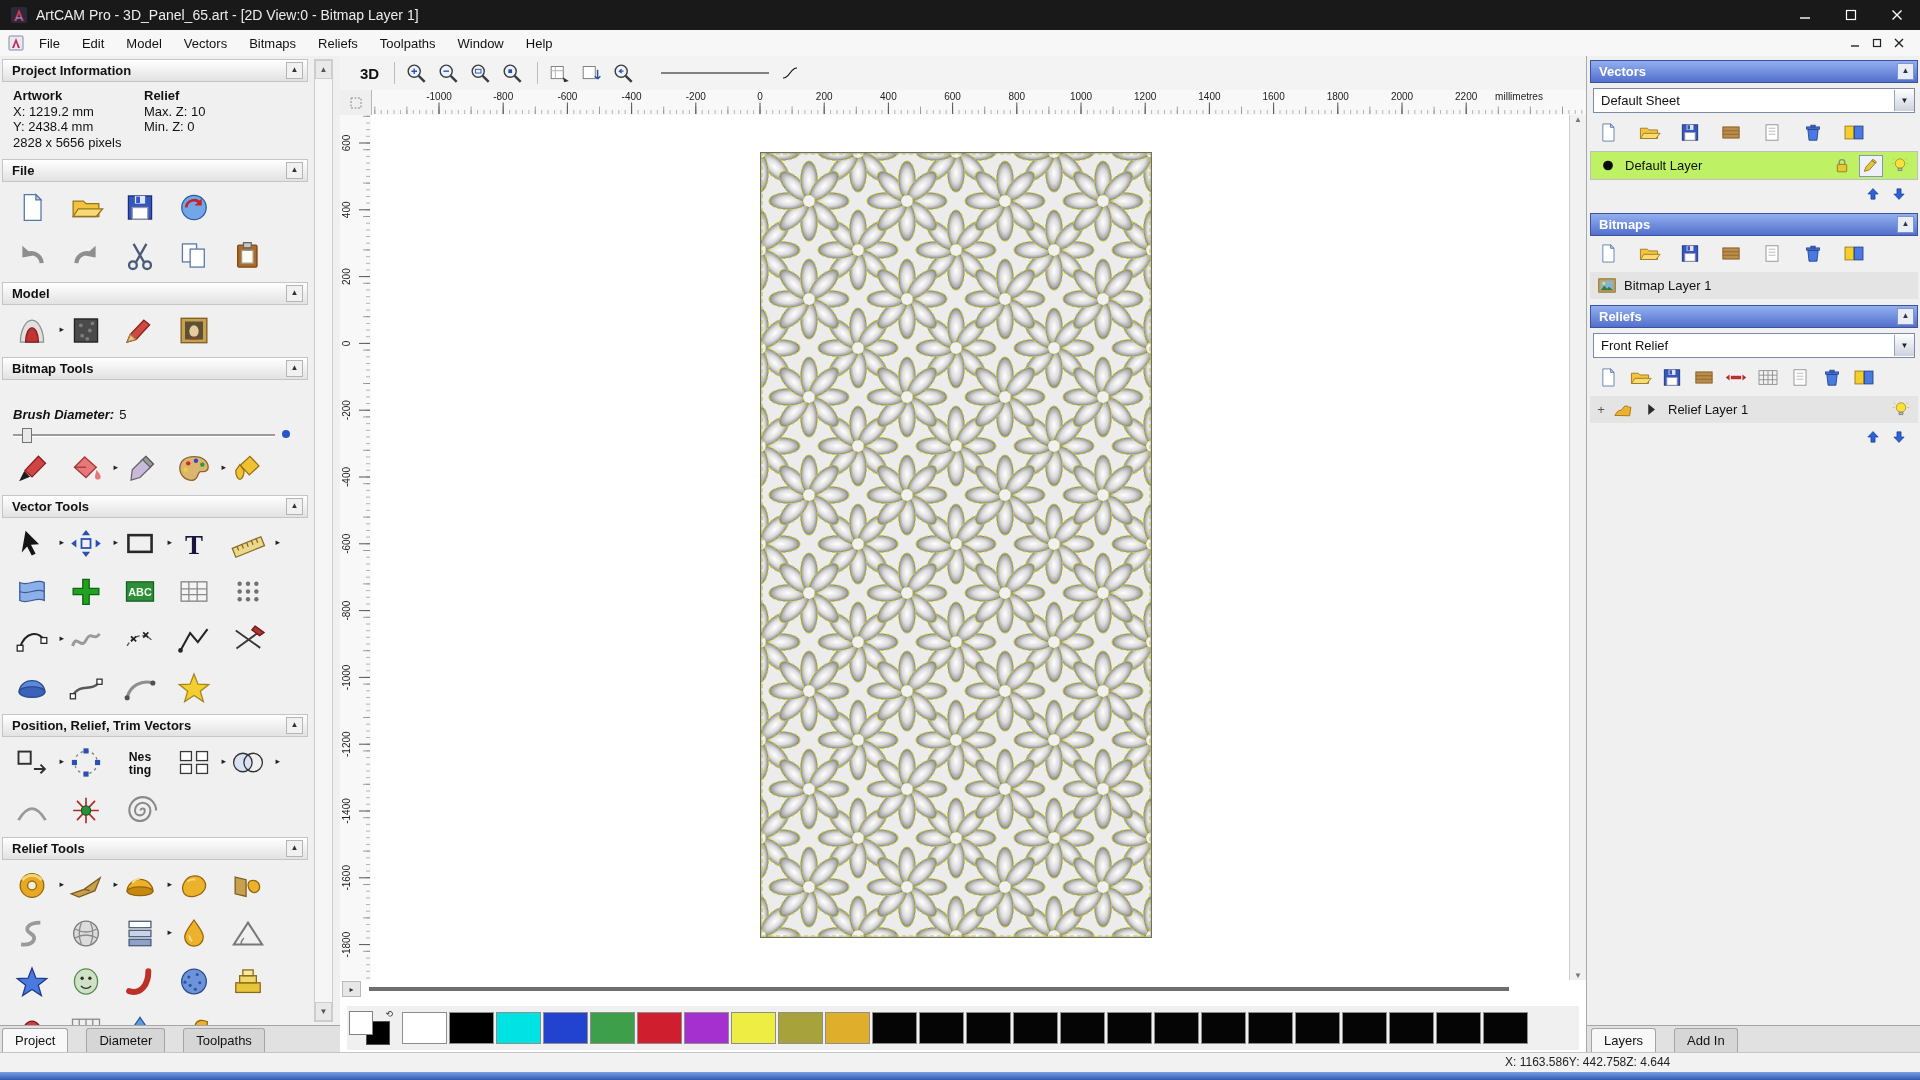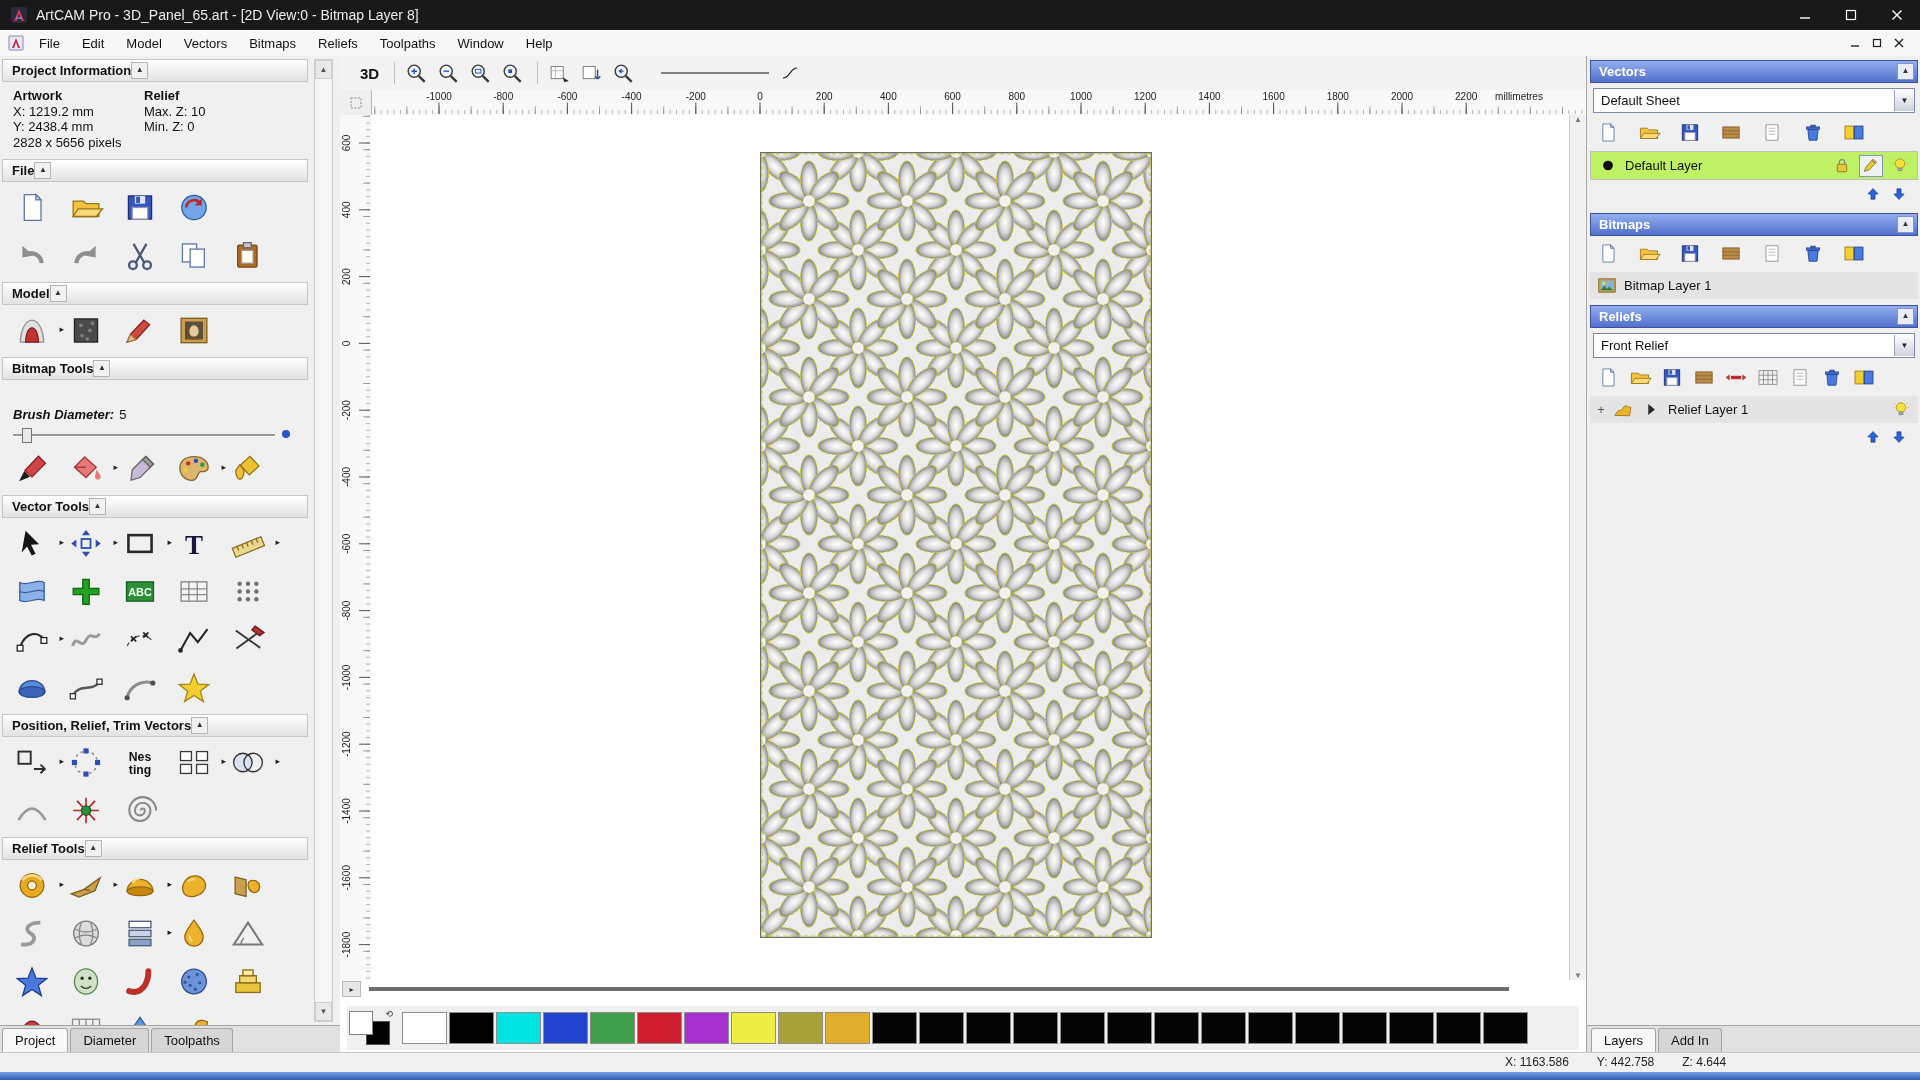--- a/index.html
+++ b/index.html
@@ -17,38 +17,38 @@
   .menubar{position:absolute;top:30px;left:0;right:0;height:26px;background:#f7f7f7;border-bottom:1px solid #d2d2d2;display:flex;align-items:center;}
   .mdoc-icon{width:16px;height:16px;margin:0 4px 0 8px;}
   .menu-item{padding:0 11px;height:100%;display:flex;align-items:center;cursor:default;}
   .mdi-btns{margin-left:auto;display:flex;gap:12px;padding-right:16px;align-items:center;}
 
   
   .left-panel{position:absolute;top:56px;left:0;width:340px;bottom:27px;background:#f0f0f0;border-right:1px solid #a8a8a8;}
   .lp-content{position:absolute;left:0;top:0;right:30px;bottom:28px;overflow:hidden;}
   .lp-scroll{position:absolute;right:7px;top:3px;bottom:31px;width:17px;background:#f6f6f6;border:1px solid #cdcdcd;display:flex;flex-direction:column;justify-content:space-between;align-items:center;}
   .sb-arrow{font-size:8px;color:#555;padding:4px 0;width:100%;text-align:center;background:#e9e9e9;border:1px solid #cdcdcd;box-sizing:border-box;}
-  .sec-h{display:flex;justify-content:flex-start;align-items:center;height:21px;margin:3px 2px 1px 2px;padding:0 4px 0 9px;background:linear-gradient(#ffffff,#e2e2e2);border:1px solid #c5c5c5;font-weight:bold;font-size:13px;}
+  .sec-h{display:flex;justify-content:space-between;align-items:center;height:21px;margin:3px 2px 1px 2px;padding:0 4px 0 9px;background:linear-gradient(#ffffff,#e2e2e2);border:1px solid #c5c5c5;font-weight:bold;font-size:13px;}
   .collapse{font-size:8px;color:#333;border:1px solid #b5b5b5;background:#f1f1f1;width:15px;height:15px;line-height:14px;text-align:center;}
   .pi{display:flex;padding:5px 0 6px 13px;}
   .pi-col1{width:131px;}
   .pi div{line-height:15.5px;}
   .b{font-weight:bold;}
   .icon-row{display:flex;align-items:flex-start;padding:3px 0 3px 10px;}
   .tool{position:relative;width:44px;height:42px;display:flex;align-items:center;justify-content:center;margin-right:10px;}
   .tool svg{width:36px;height:31px;}
   .flyout{position:absolute;right:-10px;top:15px;font-size:9px;color:#222;}
   .brushline{padding:7px 13px 0 13px;font-style:italic;font-weight:bold;margin-top:20px;}
   .bv{font-style:normal;font-weight:normal;margin-left:5px;}
   .slider{position:relative;height:18px;margin:3px 13px 1px 13px;}
   .groove{position:absolute;top:9px;left:0;right:22px;height:2px;background:#9a9a9a;box-shadow:0 1px 0 #fff;}
   .handle{position:absolute;left:9px;top:3px;width:8px;height:13px;background:#e9e9e9;border:1px solid #737373;}
   .bluedot{position:absolute;right:7px;top:5px;width:8px;height:8px;background:#2656c8;border-radius:50%;}
   .panel-tabs{position:absolute;bottom:0;left:0;right:0;height:27px;background:#e1e1e1;border-top:1px solid #a5a5a5;display:flex;align-items:flex-end;padding-left:2px;}
-  .tab{padding:4px 12px 5px;border:1px solid #a5a5a5;border-bottom:none;background:#d6d6d6;margin-right:2px;border-radius:3px 3px 0 0;font-size:13px;}
+  .tab{padding:4px 12px 5px;border:1px solid #a5a5a5;border-bottom:none;background:#d6d6d6;margin-right:18px;border-radius:3px 3px 0 0;font-size:13px;}
   .tab.active{background:#f8f8f8;}
 
   
   .center{position:absolute;top:56px;left:340px;width:1246px;bottom:27px;background:#fff;}
   .toolbar2d{position:absolute;top:0;left:0;right:0;height:34px;background:#f3f3f3;border-bottom:1px solid #c6c6c6;display:flex;align-items:center;padding-left:12px;}
   .t3d{font-weight:bold;font-size:15px;padding:2px 8px;}
   .vsep{width:1px;height:22px;background:#bdbdbd;margin:0 7px;}
   .tgrp{display:flex;align-items:center;}
   .tgrp .tool{width:30px;height:28px;margin-right:2px;}
   .tgrp .tool svg{width:26px;height:23px;}
@@ -90,37 +90,37 @@
   .lname{font-size:13px;}
   .sp{flex:1;}
   .plus{color:#555;font-size:13px;width:10px;text-align:center;}
   .updown{display:flex;justify-content:flex-end;gap:6px;padding:0 11px 5px 0;}
   .ud{width:20px;height:18px;}
   .ud svg{width:18px;height:16px;}
   .rtabs{position:absolute;bottom:0;left:0;right:0;height:27px;background:#e1e1e1;border-top:1px solid #a5a5a5;display:flex;align-items:flex-end;padding-left:4px;}
 
   
   .statusbar{position:absolute;left:0;right:0;bottom:8px;height:19px;background:#f2f2f2;border-top:1px solid #c6c6c6;}
-  .coords{position:absolute;left:1505px;top:2px;display:flex;gap:28px;font-size:12px;color:#222;}
+  .coords{position:absolute;left:1505px;top:2px;display:flex;font-size:12px;color:#222;}
   .taskstrip{position:absolute;left:0;right:0;bottom:0;height:8px;background:linear-gradient(#79a0e8,#2f5bb0);}
 </style>
 </head>
 <body>
 
 <div class="app">
 
   <div class="titlebar">
     <span class="app-icon">
       <svg viewBox="0 0 18 18">
           <rect x="1" y="1" width="16" height="16" rx="2" fill="#2a2a3a"></rect>
           <path d="M9 3l5 12h-2.6L9 7.8 6.6 15H4z" fill="#d03858"></path>
           <path d="M6 12h6" stroke="#7a9ae0" stroke-width="1.4"></path>
         </svg>
     </span>
-    <span class="title">ArtCAM Pro - 3D_Panel_65.art - [2D View:0 - Bitmap Layer 8]</span>
+    <span class="title">ArtCAM Pro - 3D_Panel_65.art - [2D View:0 - Bitmap Layer 1]</span>
     <div class="win-btns">
       <div class="win-btn">
           <svg width="12" height="12">
             <path d="M1 9h10" stroke="#fff" stroke-width="1.4"></path>
           </svg>
         </div>
       <div class="win-btn">
           <svg width="12" height="12">
             <rect x="1.5" y="1.5" width="9" height="9" fill="none" stroke="#fff" stroke-width="1.2"></rect>
           </svg>

